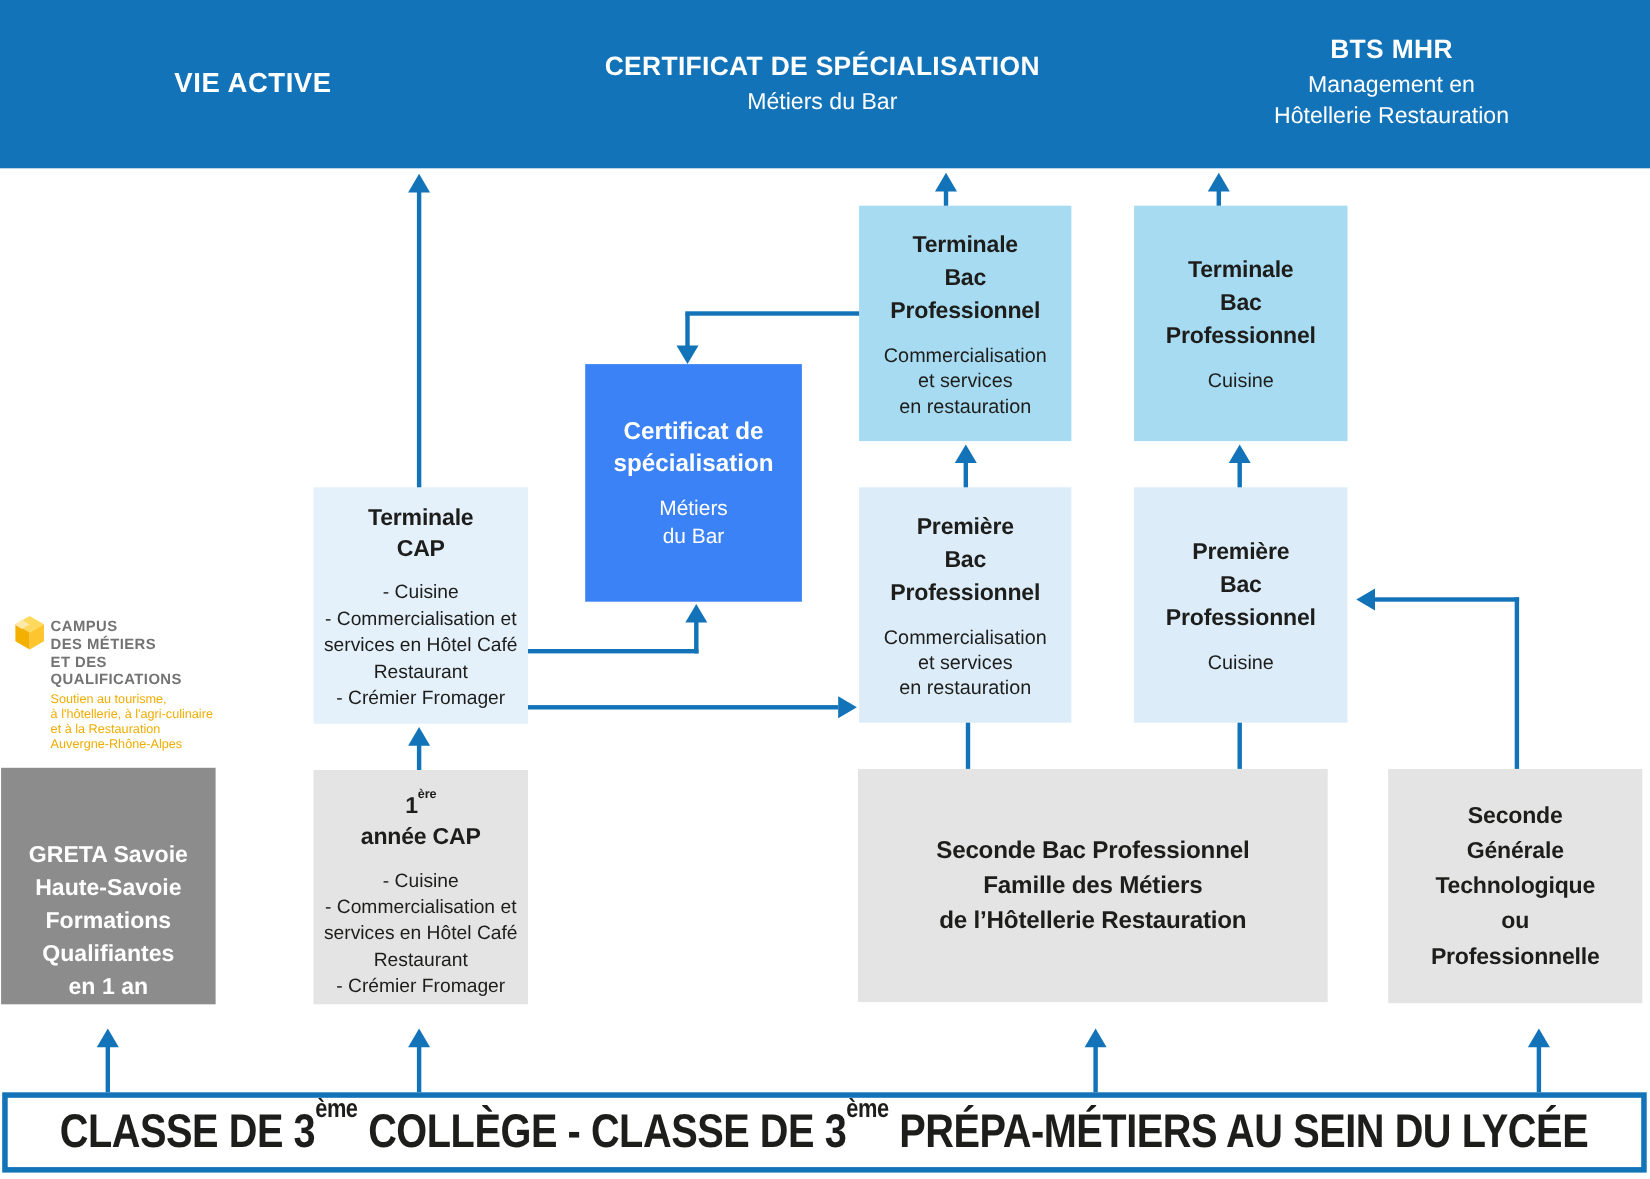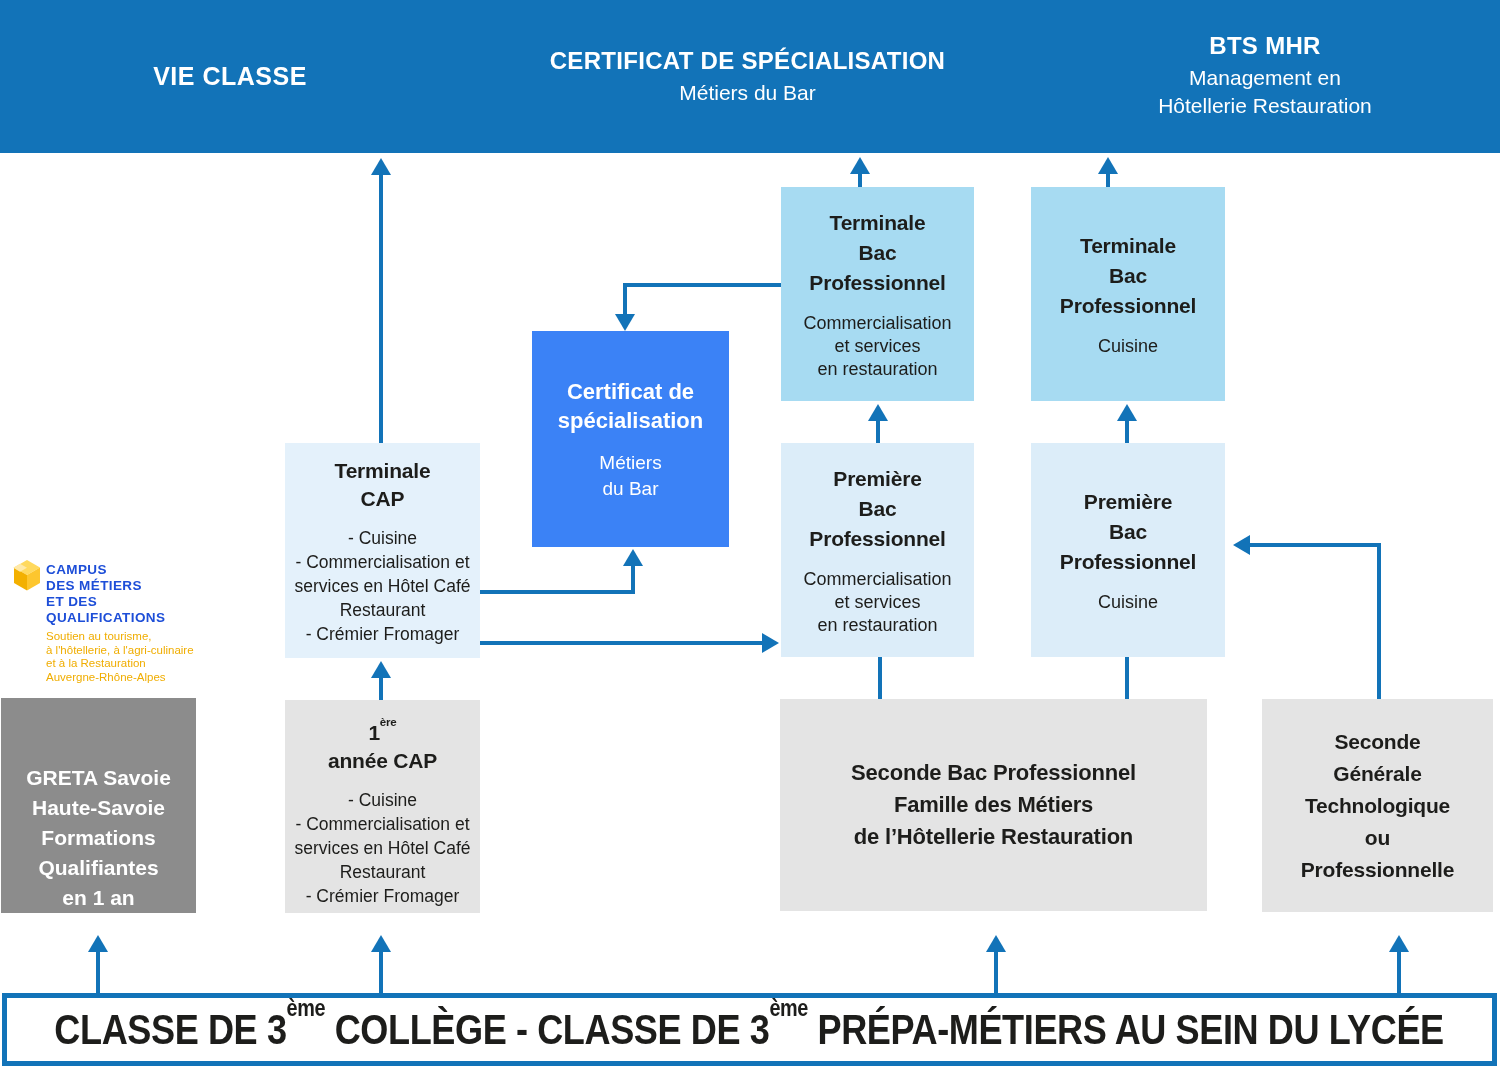--- a/index.html
+++ b/index.html
@@ -36,21 +36,21 @@
   .greta-text{font-weight:bold;font-size:21px;line-height:30px;white-space:pre-line;}
 
   .big-gray-title{font-weight:bold;font-size:22px;line-height:32px;white-space:pre-line;letter-spacing:-.2px;}
 
   sup.sp{font-size:55%;position:relative;top:-.55em;font-weight:inherit;}
 
   
   .campus{position:absolute;left:11px;top:553px;width:235px;}
   .campus-icon{position:absolute;left:1px;top:6px;}
   .campus-name{position:absolute;left:35px;top:9px;font-weight:bold;font-size:13.5px;
-               line-height:16px;color:#1d4ed8;letter-spacing:.4px;white-space:pre-line;}
+               line-height:16px;color:#737373;letter-spacing:.4px;white-space:pre-line;}
   .campus-tagline{position:absolute;left:35px;top:77px;font-weight:normal;font-size:11.5px;
                   line-height:13.5px;color:#f0ad00;white-space:pre-line;}
 
   
   .vline{position:absolute;width:4px;background:#1273b8;}
   .hline{position:absolute;height:4px;background:#1273b8;}
   .tri{position:absolute;width:0;height:0;}
   .tri-up{border-left:10px solid transparent;border-right:10px solid transparent;border-bottom:17px solid #1273b8;}
   .tri-down{border-left:10px solid transparent;border-right:10px solid transparent;border-top:17px solid #1273b8;}
   .tri-left{border-top:10px solid transparent;border-bottom:10px solid transparent;border-right:17px solid #1273b8;}
@@ -62,21 +62,21 @@
                  display:flex;align-items:center;justify-content:center;}
   .bb-text{font-weight:bold;font-size:43px;letter-spacing:-.5px;white-space:nowrap;
            transform:scaleX(.84);color:#1d1d1b;}
 </style>
 </head>
 <body>
 
 <div class="canvas">
 
   <header class="top-banner">
-    <div class="vie-active">VIE CLASSE</div>
+    <div class="vie-active">VIE ACTIVE</div>
     <div class="tb-block" style="left:470px;top:47px;width:555px;">
       <div class="tb-title">CERTIFICAT DE SPÉCIALISATION</div>
       <div class="tb-sub">Métiers du Bar</div>
     </div>
     <div class="tb-block" style="left:1090px;top:32px;width:350px;">
       <div class="tb-title">BTS MHR</div>
       <div class="tb-sub ml">Management en
 Hôtellerie Restauration</div>
     </div>
   </header>

